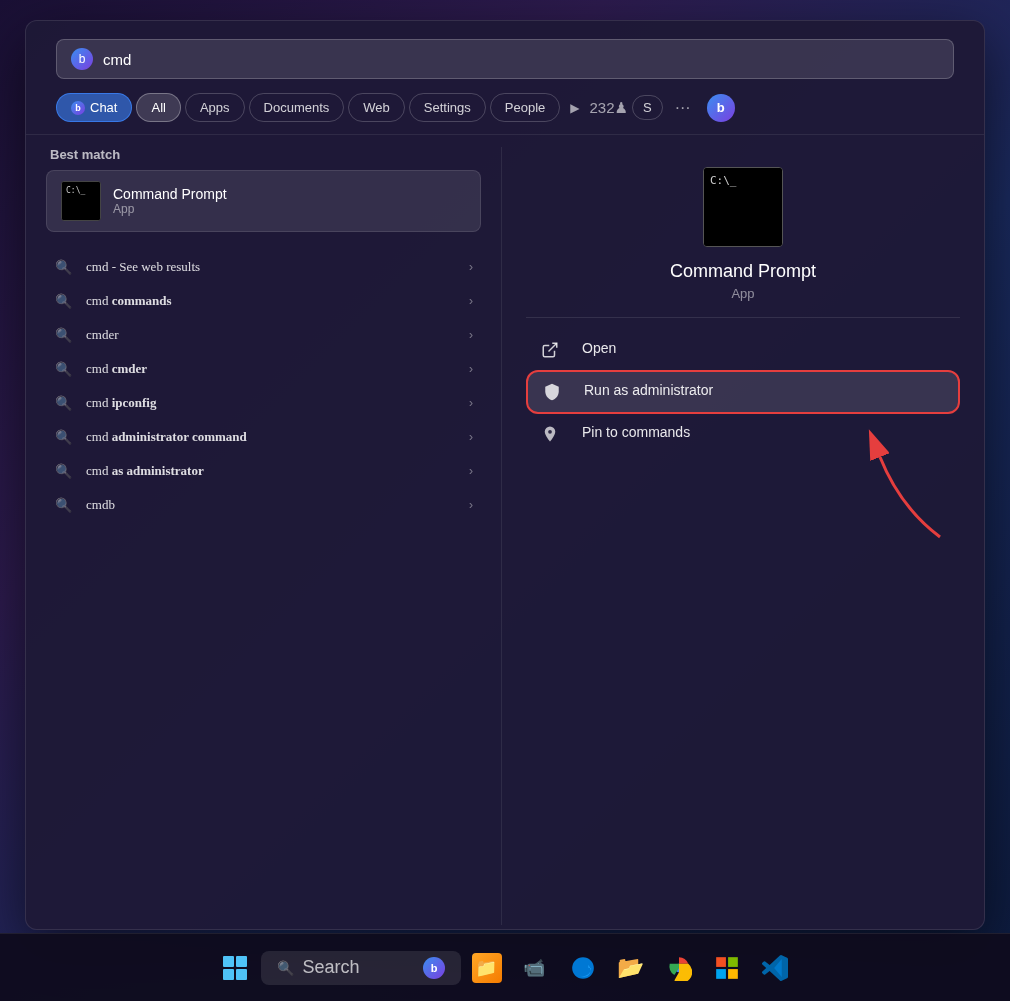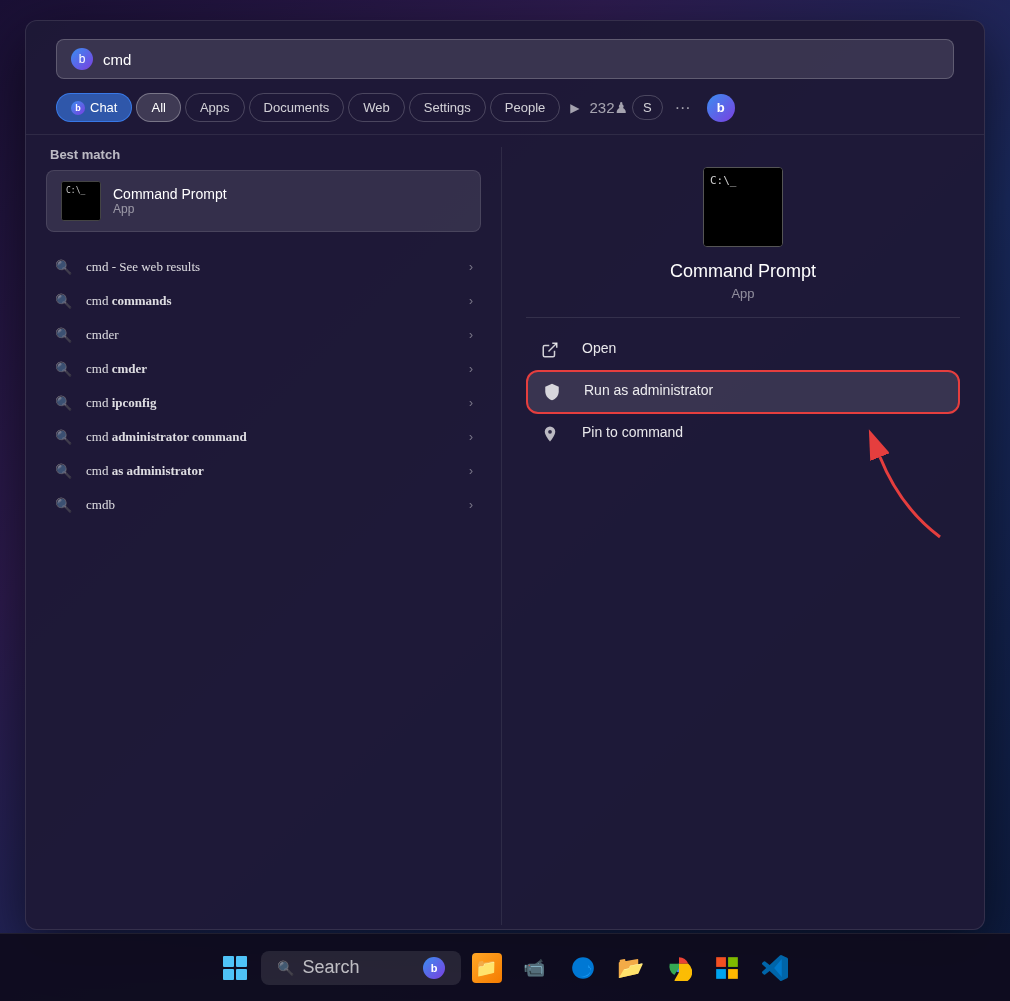--- a/index.html
+++ b/index.html
@@ -603,21 +603,21 @@
 
 
 
           <div class="action-item">
             <div class="action-icon">
               <svg width="18" height="18" viewBox="0 0 24 24" fill="rgba(255,255,255,0.7)">
                 <path d="M12 2a7 7 0 0 1 7 7c0 5-7 13-7 13S5 14 5 9a7 7 0 0 1 7-7z"></path>
                 <circle cx="12" cy="9" r="2.5" fill="rgba(30,25,55,0.9)"></circle>
               </svg>
             </div>
-            <span class="action-label">Pin to command</span>
+            <span class="action-label">Pin to commands</span>
           </div>
         </div>
 
         <div class="arrow-container">
           <svg width="100" height="120" viewBox="0 0 100 120">
             <defs>
               <marker id="arrowhead" markerWidth="10" markerHeight="7" refX="0" refY="3.5" orient="auto">
                 <polygon points="0 0, 10 3.5, 0 7" fill="#e53e3e"></polygon>
               </marker>
             </defs>

